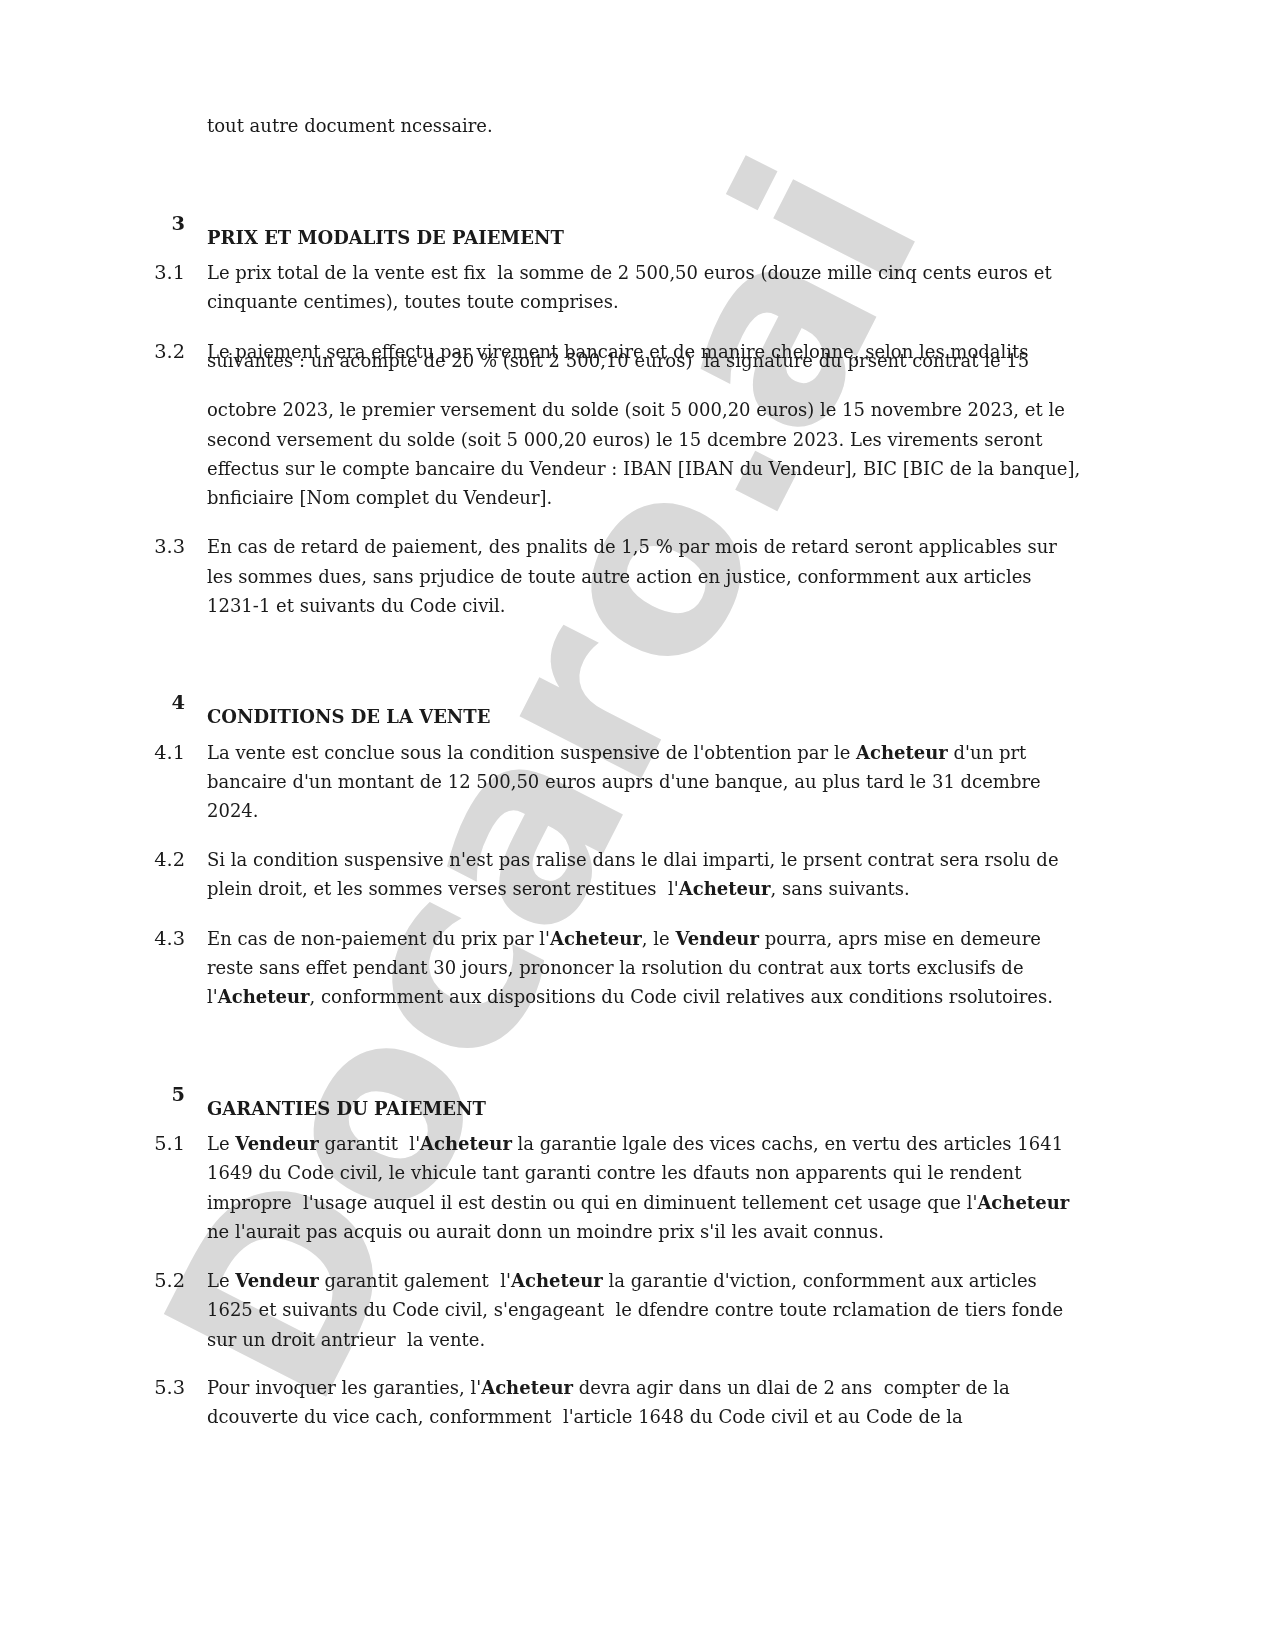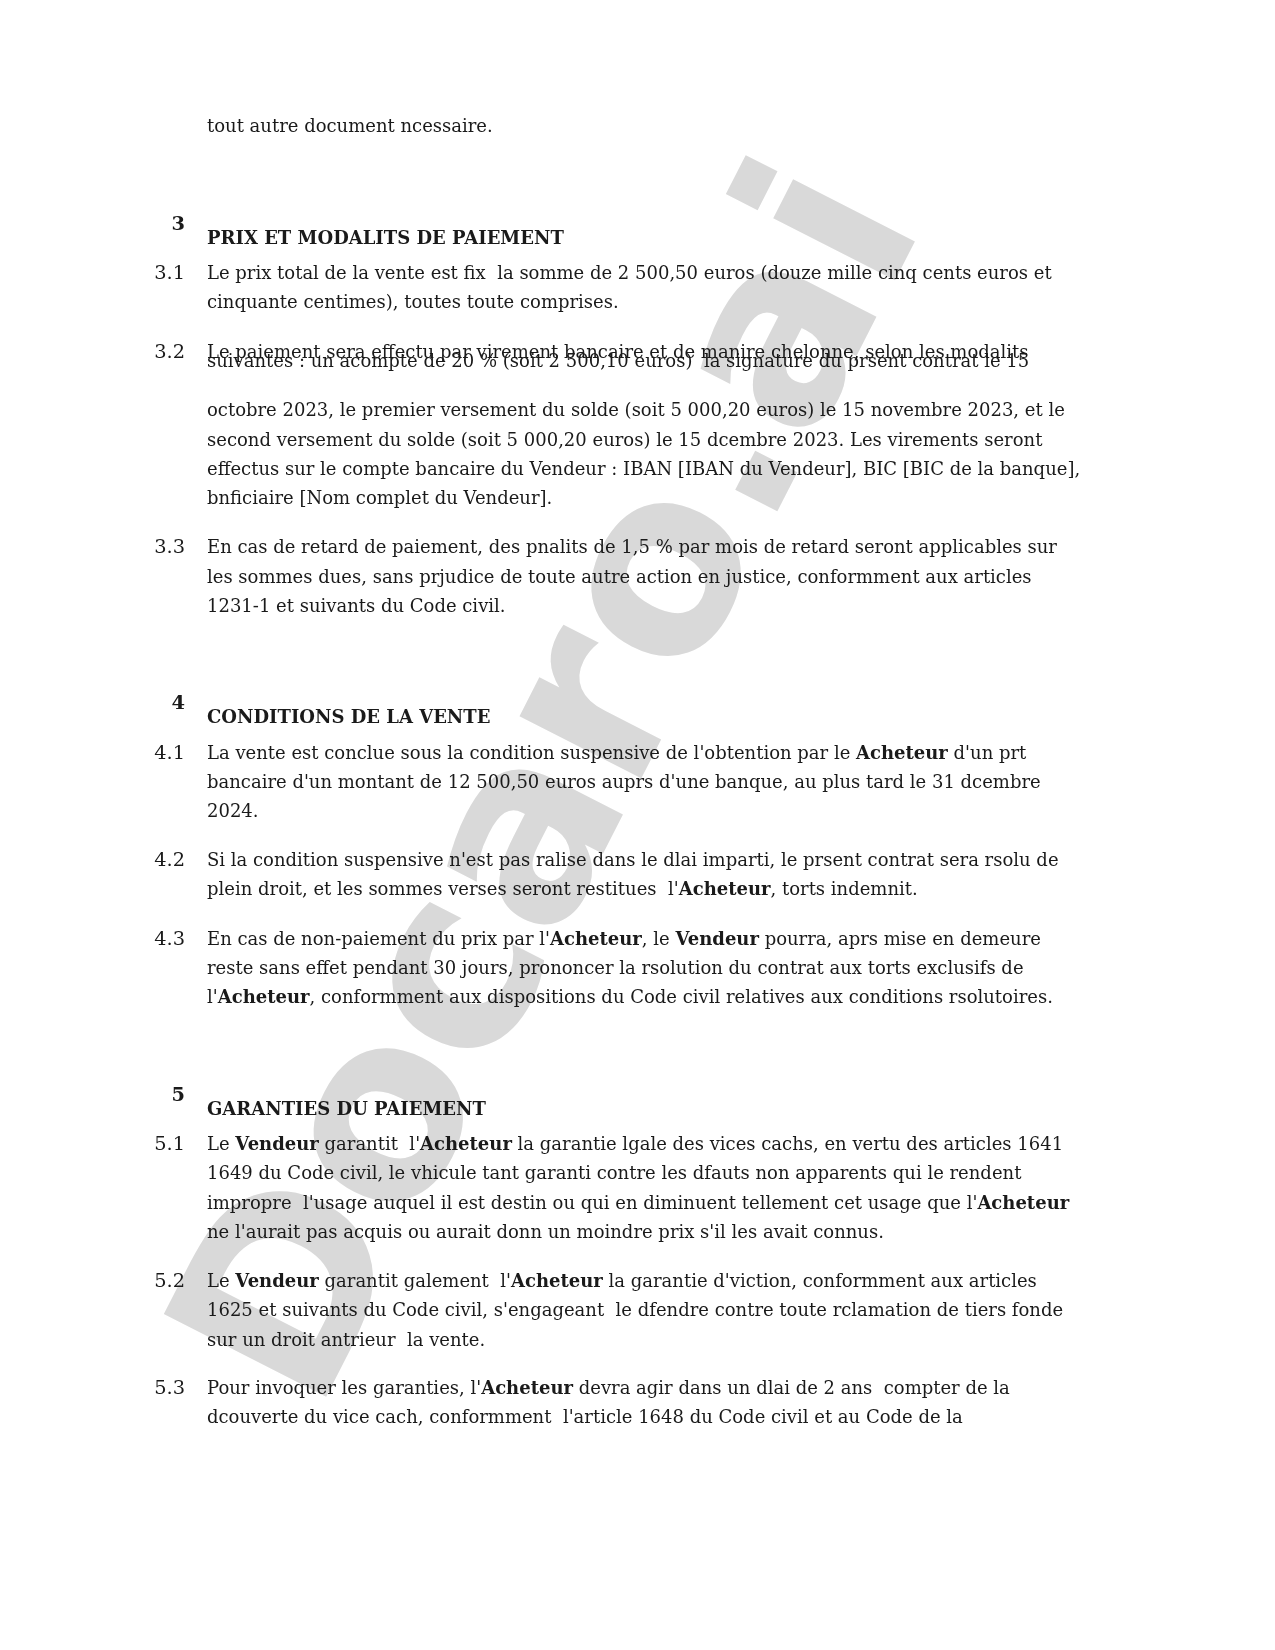--- a/index.html
+++ b/index.html
@@ -107,21 +107,21 @@
     <div class="num sec-num" style="top:691px">4</div>
     <div class="line heading" style="top:691px">CONDITIONS DE LA VENTE</div>
 
     <div class="num clause-num" style="top:741px">4.1</div>
     <div class="line" style="top:741px"><span>La vente est conclue sous la condition suspensive de l'obtention par le </span><b>Acheteur</b><span> d'un prt</span></div>
     <div class="line" style="top:770px"><span>bancaire d'un montant de 12 500,50 euros auprs d'une banque, au plus tard le 31 dcembre</span></div>
     <div class="line" style="top:799px"><span>2024.</span></div>
 
     <div class="num clause-num" style="top:848px">4.2</div>
     <div class="line" style="top:848px"><span>Si la condition suspensive n'est pas ralise dans le dlai imparti, le prsent contrat sera rsolu de</span></div>
-    <div class="line" style="top:877px"><span>plein droit, et les sommes verses seront restitues  l'</span><b>Acheteur</b><span>, torts indemnit.</span></div>
+    <div class="line" style="top:877px"><span>plein droit, et les sommes verses seront restitues  l'</span><b>Acheteur</b><span>, sans suivants.</span></div>
 
     <div class="num clause-num" style="top:927px">4.3</div>
     <div class="line" style="top:927px"><span>En cas de non-paiement du prix par l'</span><b>Acheteur</b><span>, le </span><b>Vendeur</b><span> pourra, aprs mise en demeure</span></div>
     <div class="line" style="top:956px"><span>reste sans effet pendant 30 jours, prononcer la rsolution du contrat aux torts exclusifs de</span></div>
     <div class="line" style="top:985px"><span>l'</span><b>Acheteur</b><span>, conformment aux dispositions du Code civil relatives aux conditions rsolutoires.</span></div>
 
     <div class="num sec-num" style="top:1083px">5</div>
     <div class="line heading" style="top:1083px">GARANTIES DU PAIEMENT</div>
 
     <div class="num clause-num" style="top:1132px">5.1</div>

